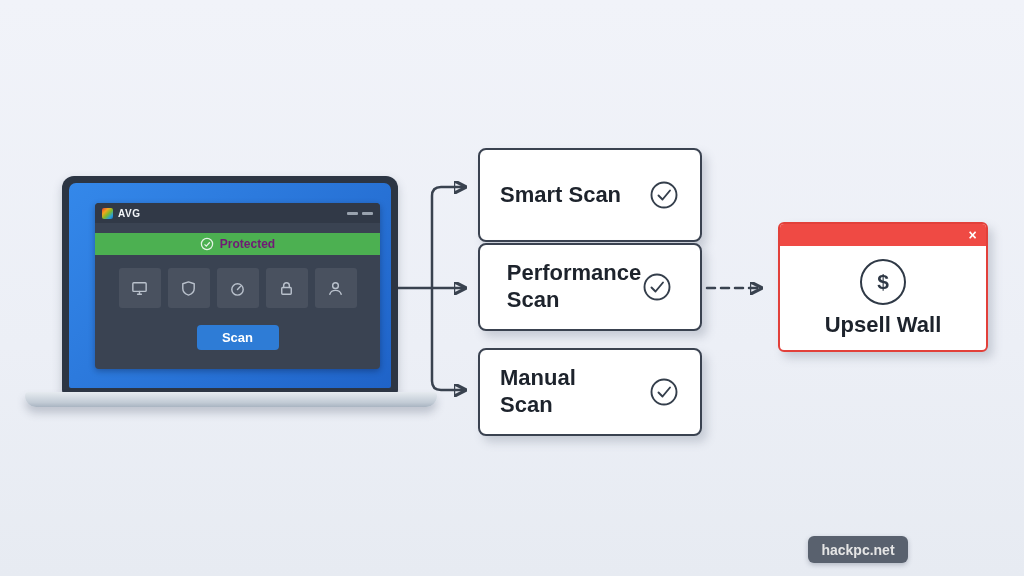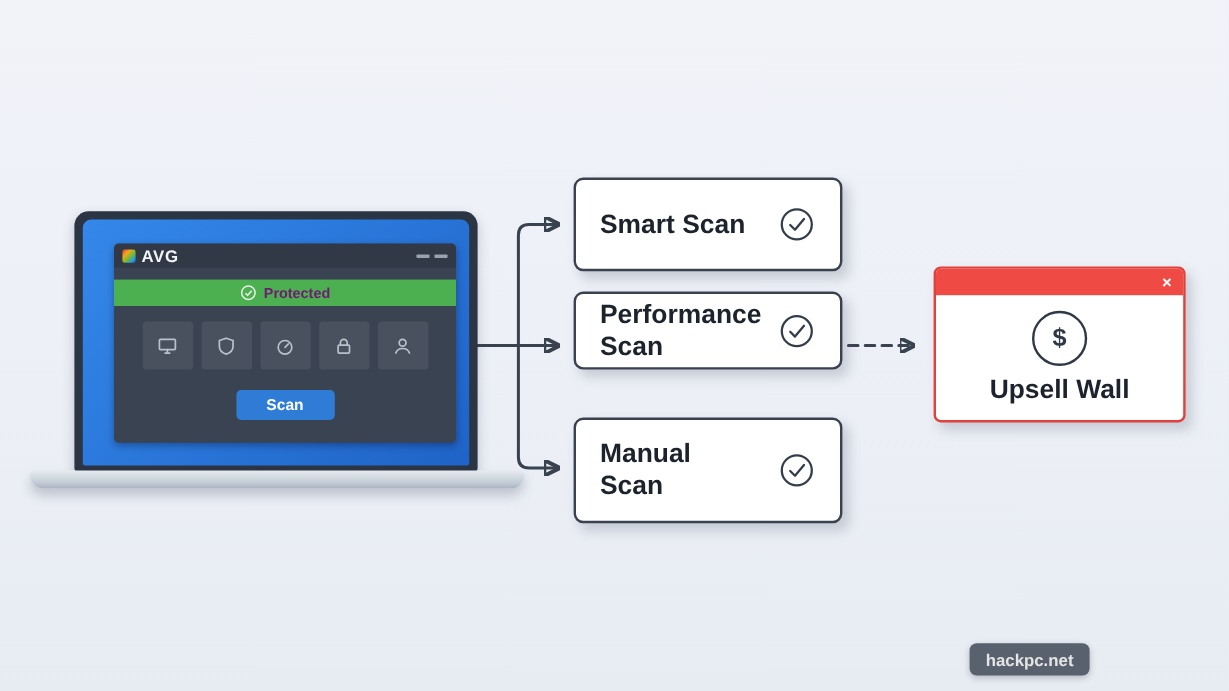--- a/index.html
+++ b/index.html
@@ -32,21 +32,21 @@
   .app{
     position:absolute;left:26px;top:20px;width:285px;height:166px;
     background:#3a4352;border-radius:4px;overflow:hidden;
     box-shadow:0 2px 6px rgba(0,0,20,.3);
   }
   .app-titlebar{height:20px;background:#313947;display:flex;align-items:center;padding:0 7px;gap:5px;}
   .avg-logo{
     width:11px;height:11px;border-radius:2px;
     background:linear-gradient(135deg,#e4392d 0%,#f2a71e 30%,#7fba2a 55%,#2a9ed8 80%,#1766b3 100%);
   }
-  .brand{color:#f2f5f8;font-size:14px;font-weight:bold;letter-spacing:.5px;}
+  .brand{color:#f2f5f8;font-size:10px;font-weight:bold;letter-spacing:.5px;}
   .tb-spacer{flex:1;}
   .win-controls{display:flex;gap:4px;align-items:center;}
   .win-controls i{display:block;width:11px;height:3px;background:#99a2ae;border-radius:1px;}
   .status-bar{
     height:22px;margin-top:10px;background:#4cb051;
     display:flex;align-items:center;justify-content:center;gap:6px;
     color:#701a75;font-size:12px;font-weight:bold;
   }
   .status-bar svg{stroke:rgba(255,255,255,.85);}
   .tiles{margin-top:13px;display:flex;justify-content:center;gap:7px;}
@@ -72,22 +72,22 @@
     background:#fff;border:2.5px solid #3a4250;border-radius:8px;
     box-shadow:5px 6px 10px rgba(100,110,130,.28);
     display:flex;align-items:center;justify-content:space-between;
     padding:0 20px;
   }
   .node-label{
     font-size:22px;font-weight:bold;color:#1d232c;
     white-space:pre-line;line-height:1.22;
   }
   .node svg{flex:none;stroke:#343e4b;fill:none;stroke-width:1.9;stroke-linecap:round;stroke-linejoin:round;}
-  .node-1{top:148px;height:78px;align-items:center;}
-  .node-2{top:243px;height:65px;}
+  .node-1{top:148px;height:94px;align-items:center;}
+  .node-2{top:243px;height:88px;justify-content:center;}
   .node-3{top:348px;height:88px;}
   
   .upsell{
     position:absolute;left:778px;top:222px;width:210px;height:130px;box-sizing:border-box;
     background:#fff;border:2px solid #e2403a;border-radius:6px;overflow:hidden;
     box-shadow:5px 6px 10px rgba(100,110,130,.28);
     display:flex;flex-direction:column;
   }
   .upsell-header{
     height:22px;flex:none;background:#ef4a44;

